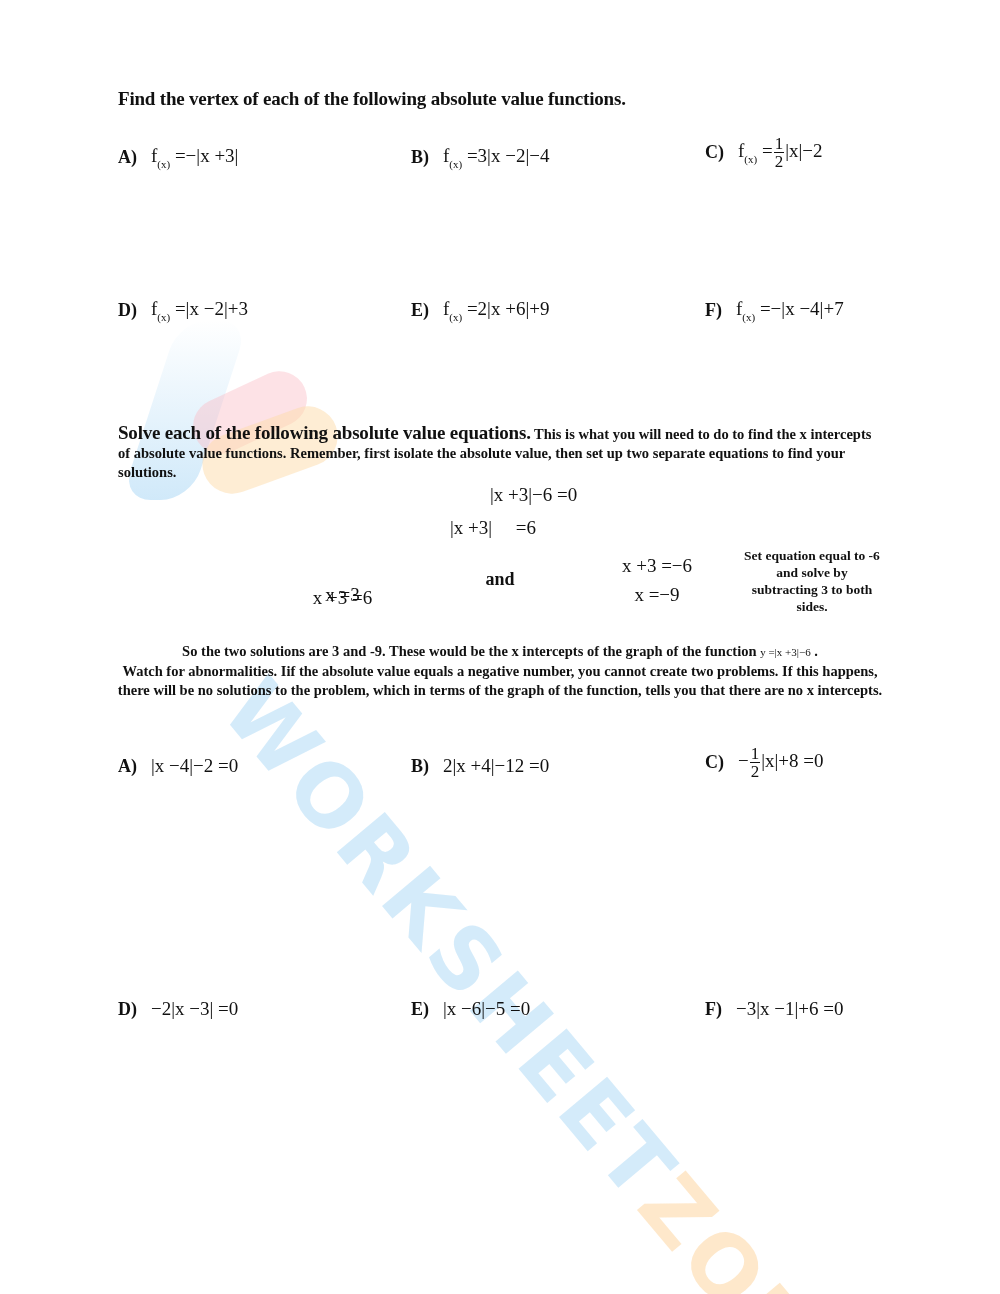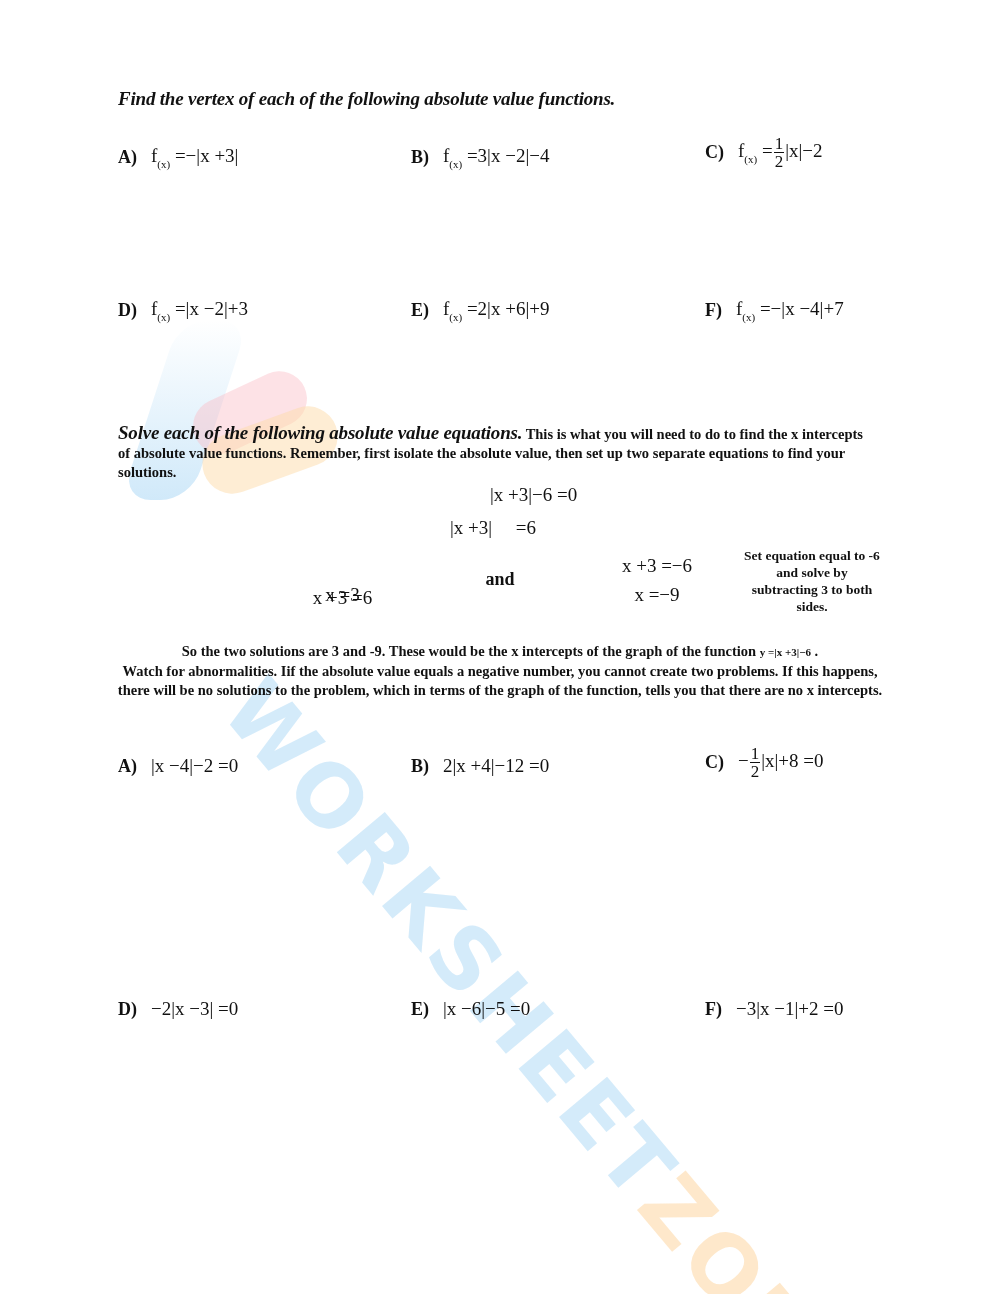--- a/index.html
+++ b/index.html
@@ -25,21 +25,21 @@
   .wm-text {
     left: 280px; top: 660px; transform-origin: 0 0; transform: rotate(50deg);
     font-family: "DejaVu Sans", sans-serif; font-weight: bold; font-size: 86px; letter-spacing: 4px;
     white-space: nowrap;
   }
   .wm-text .b { color: rgba(160,210,245,0.45); }
   .wm-text .o { color: rgba(253,205,140,0.45); }
 
   .content { position: absolute; left: 0; top: 0; width: 1000px; height: 1294px; z-index: 1; }
   .abs { position: absolute; }
-  .heading { font-weight: bold; font-size: 19px; letter-spacing: -0.2px; font-style: italic; }
+  .heading { font-weight: bold; font-size: 19px; letter-spacing: -0.2px; }
   .para { font-weight: bold; font-size: 14.5px; line-height: 19px; }
   .label { font-weight: bold; font-size: 18px; }
   .math { font-size: 19px; white-space: nowrap; }
   .prob { display: flex; align-items: center; gap: 14px; white-space: nowrap; }
   .sub { font-size: 11px; vertical-align: -6px; }
   .frac { display: inline-flex; flex-direction: column; align-items: center; vertical-align: middle; font-size: 17px; line-height: 17px; margin: 0 1px; }
   .frac .num { border-bottom: 1px solid #111; padding: 0 1px; }
   .note { font-weight: bold; font-size: 13.5px; line-height: 17px; text-align: center; width: 140px; }
   .center-text { text-align: center; }
 </style>
@@ -93,21 +93,21 @@
   <div class="abs math" style="left:450px; top:517px; white-space:pre;">|x +3|     =6</div>
 
   <div class="abs math center-text" style="left:300px; top:587px; width:85px;">x +3 =6</div>
   <div class="abs math center-text" style="left:300px; top:584px; width:85px;">x =3</div>
   <div class="abs label center-text" style="left:470px; top:569px; width:60px;">and</div>
   <div class="abs math center-text" style="left:607px; top:555px; width:100px;">x +3 =−6</div>
   <div class="abs math center-text" style="left:607px; top:584px; width:100px;">x =−9</div>
   <div class="abs note" style="left:742px; top:547px;">Set equation equal to -6 and solve by subtracting 3 to both sides.</div>
 
   <div class="abs para center-text" style="left:115px; top:642px; width:770px;">
-    <span>So the two solutions are 3 and -9.  These would be the x intercepts of the graph of the function </span><span style="font-weight:bold; font-size:11px;text-align:right;">y =|x +3|−6</span><span> .</span><br>
+    <span>So the two solutions are 3 and -9.  These would be the x intercepts of the graph of the function </span><span style="font-weight:normal; font-size:11px;text-align:right;">y =|x +3|−6</span><span> .</span><br>
     <span>Watch for abnormalities.  Iif the absolute value equals a negative number, you cannot create two problems.  If this happens, there will be no solutions to the problem, which in terms of the graph of the function, tells you that there are no x intercepts.</span>
   </div>
 
   <div class="abs prob" style="left:118px; top:755px;">
     <span class="label">A)</span>
     <span class="math">|x −4|−2 =0</span>
   </div>
   <div class="abs prob" style="left:411px; top:755px;">
     <span class="label">B)</span>
     <span class="math">2|x +4|−12 =0</span>
@@ -123,15 +123,15 @@
   <div class="abs prob" style="left:118px; top:998px;">
     <span class="label">D)</span>
     <span class="math">−2|x −3| =0</span>
   </div>
   <div class="abs prob" style="left:411px; top:998px;">
     <span class="label">E)</span>
     <span class="math">|x −6|−5 =0</span>
   </div>
   <div class="abs prob" style="left:705px; top:998px;">
     <span class="label">F)</span>
-    <span class="math">−3|x −1|+2 =0</span>
+    <span class="math">−3|x −1|+6 =0</span>
   </div>
 </div>
 
 </body></html>

